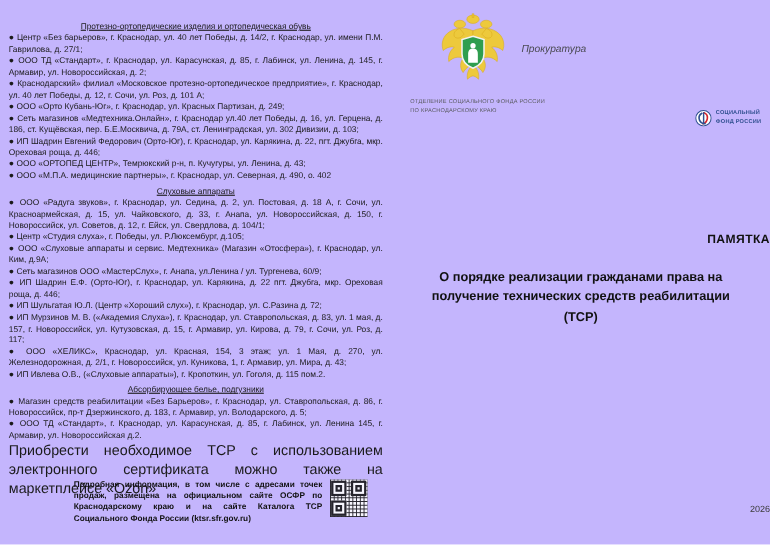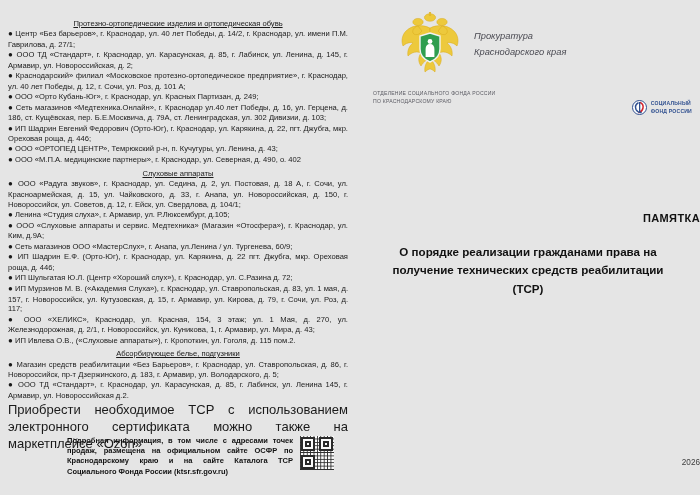--- a/index.html
+++ b/index.html
@@ -4,21 +4,21 @@
 <style>
   html, body {
     margin: 0;
     padding: 0;
     background: #ffffff;
   }
   .page {
     position: relative;
     width: 700px;
     height: 495px;
-    background: #e5e5e5;
+    background: #c4b5fd;
     font-family: "Liberation Sans", sans-serif;
     color: #1a1a1a;
     overflow: hidden;
     box-sizing: border-box;
   }
 
   
   .left-col {
     position: absolute;
     left: 8px;
@@ -214,21 +214,21 @@
       <p class="entry"><span class="blt">●</span>&nbsp;<span>ООО «Орто Кубань-Юг», г. Краснодар, ул. Красных Партизан, д. 249;</span></p>
       <p class="entry"><span class="blt">●</span>&nbsp;<span>Сеть магазинов «Медтехника.Онлайн», г. Краснодар ул.40 лет Победы, д. 16, ул. Герцена, д. 186, ст. Кущёвская, пер. Б.Е.Москвича, д. 79А, ст. Ленинградская, ул. 302 Дивизии, д. 103;</span></p>
       <p class="entry"><span class="blt">●</span>&nbsp;<span>ИП Шадрин Евгений Федорович (Орто-Юг), г. Краснодар, ул. Карякина, д. 22, пгт. Джубга, мкр. Ореховая роща, д. 446;</span></p>
       <p class="entry"><span class="blt">●</span>&nbsp;<span>ООО «ОРТОПЕД ЦЕНТР», Темрюкский р-н, п. Кучугуры, ул. Ленина, д. 43;</span></p>
       <p class="entry"><span class="blt">●</span>&nbsp;<span>ООО «М.П.А. медицинские партнеры», г. Краснодар, ул. Северная, д. 490, о. 402</span></p>
     </div>
 
     <div>
       <div class="section-head">Слуховые аппараты</div>
       <p class="entry"><span class="blt">●</span>&nbsp;<span>ООО «Радуга звуков», г. Краснодар, ул. Седина, д. 2, ул. Постовая, д. 18 А, г. Сочи, ул. Красноармейская, д. 15, ул. Чайковского, д. 33, г. Анапа, ул. Новороссийская, д. 150, г. Новороссийск, ул. Советов, д. 12, г. Ейск, ул. Свердлова, д. 104/1;</span></p>
-      <p class="entry"><span class="blt">●</span>&nbsp;<span>Ленина «Студия слуха», г. Армавир, ул. Р.Люксембург, д.105;</span></p>
+      <p class="entry"><span class="blt">●</span>&nbsp;<span>Центр «Студия слуха», г. Победы, ул. Р.Люксембург, д.105;</span></p>
       <p class="entry"><span class="blt">●</span>&nbsp;<span>ООО «Слуховые аппараты и сервис. Медтехника» (Магазин «Отосфера»), г. Краснодар, ул. Ким, д.9А;</span></p>
       <p class="entry"><span class="blt">●</span>&nbsp;<span>Сеть магазинов ООО «МастерСлух», г. Анапа, ул.Ленина / ул. Тургенева, 60/9;</span></p>
       <p class="entry"><span class="blt">●</span>&nbsp;<span>ИП Шадрин Е.Ф. (Орто-Юг), г. Краснодар, ул. Карякина, д. 22 пгт. Джубга, мкр. Ореховая роща, д. 446;</span></p>
       <p class="entry"><span class="blt">●</span>&nbsp;<span>ИП Шульгатая Ю.Л. (Центр «Хороший слух»), г. Краснодар, ул. С.Разина д. 72;</span></p>
       <p class="entry"><span class="blt">●</span>&nbsp;<span>ИП Мурзинов М. В. («Академия Слуха»), г. Краснодар, ул. Ставропольская, д. 83, ул. 1 мая, д. 157, г. Новороссийск, ул. Кутузовская, д. 15, г. Армавир, ул. Кирова, д. 79, г. Сочи, ул. Роз, д. 117;</span></p>
       <p class="entry"><span class="blt">●</span>&nbsp;<span>ООО «ХЕЛИКС», Краснодар, ул. Красная, 154, 3 этаж; ул. 1 Мая, д. 270, ул. Железнодорожная, д. 2/1, г. Новороссийск, ул. Куникова, 1, г. Армавир, ул. Мира, д. 43;</span></p>
       <p class="entry"><span class="blt">●</span>&nbsp;<span>ИП Ивлева О.В., («Слуховые аппараты»), г. Кропоткин, ул. Гоголя, д. 115 пом.2.</span></p>
     </div>
 
     <div>
@@ -271,21 +271,20 @@
           <path d="M30 21 L40 24 L40 37 C40 44 35 48 30 50 C25 48 20 44 20 37 L20 24 Z" fill="#2f9e4f" stroke="#f2f2f2" stroke-width="1.4"></path>
 
           <g fill="#ffffff">
             <circle cx="30" cy="29.5" r="2.4"></circle>
             <path d="M30 32 C27 32 25.6 34 25.6 37 L25.6 45 L34.4 45 L34.4 37 C34.4 34 33 32 30 32 Z"></path>
           </g>
         </svg>
       </div>
       <div class="brand-text">
         <div>Прокуратура</div>
-        <div>Краснодарского края</div>
       </div>
     </div>
 
     <div class="org-line">
       <div>ОТДЕЛЕНИЕ СОЦИАЛЬНОГО ФОНДА РОССИИ</div>
       <div>ПО КРАСНОДАРСКОМУ КРАЮ</div>
     </div>
 
     <div class="sfr-logo">
       <div class="sfr-mark">

